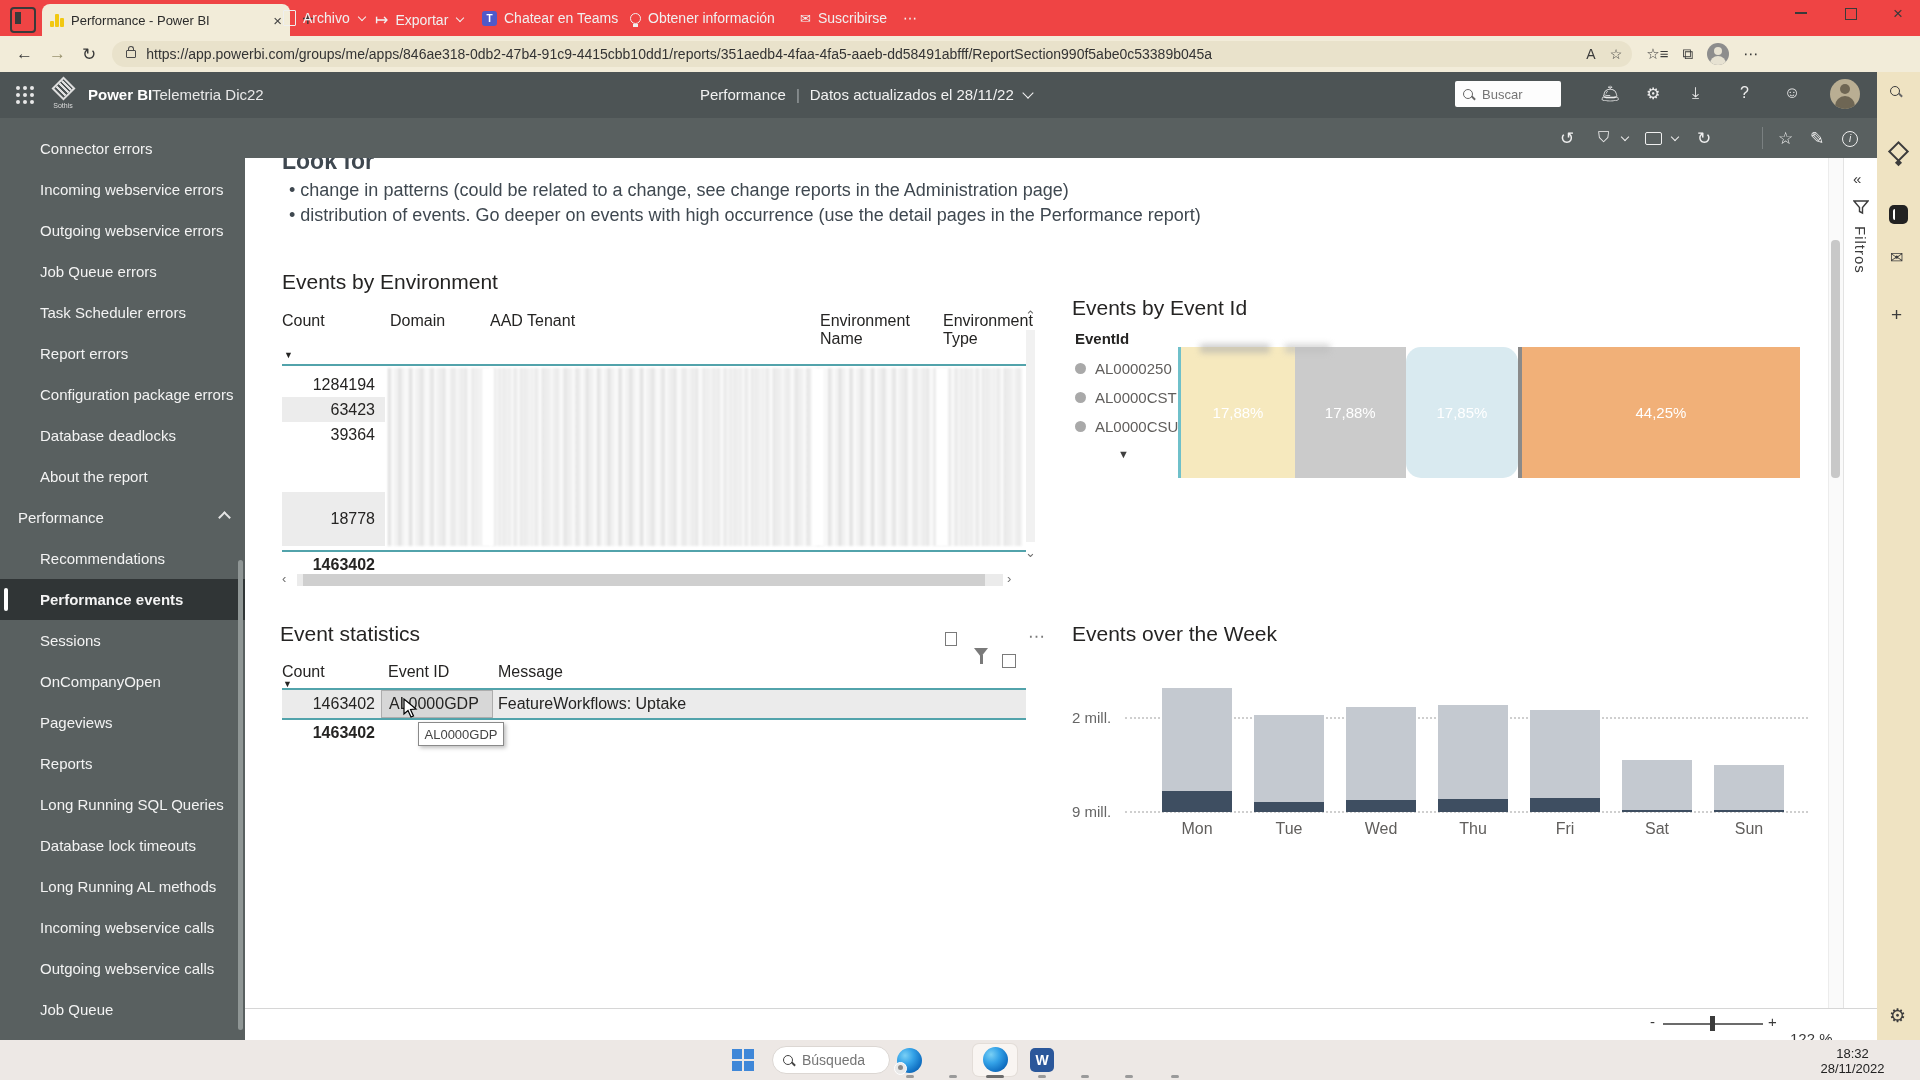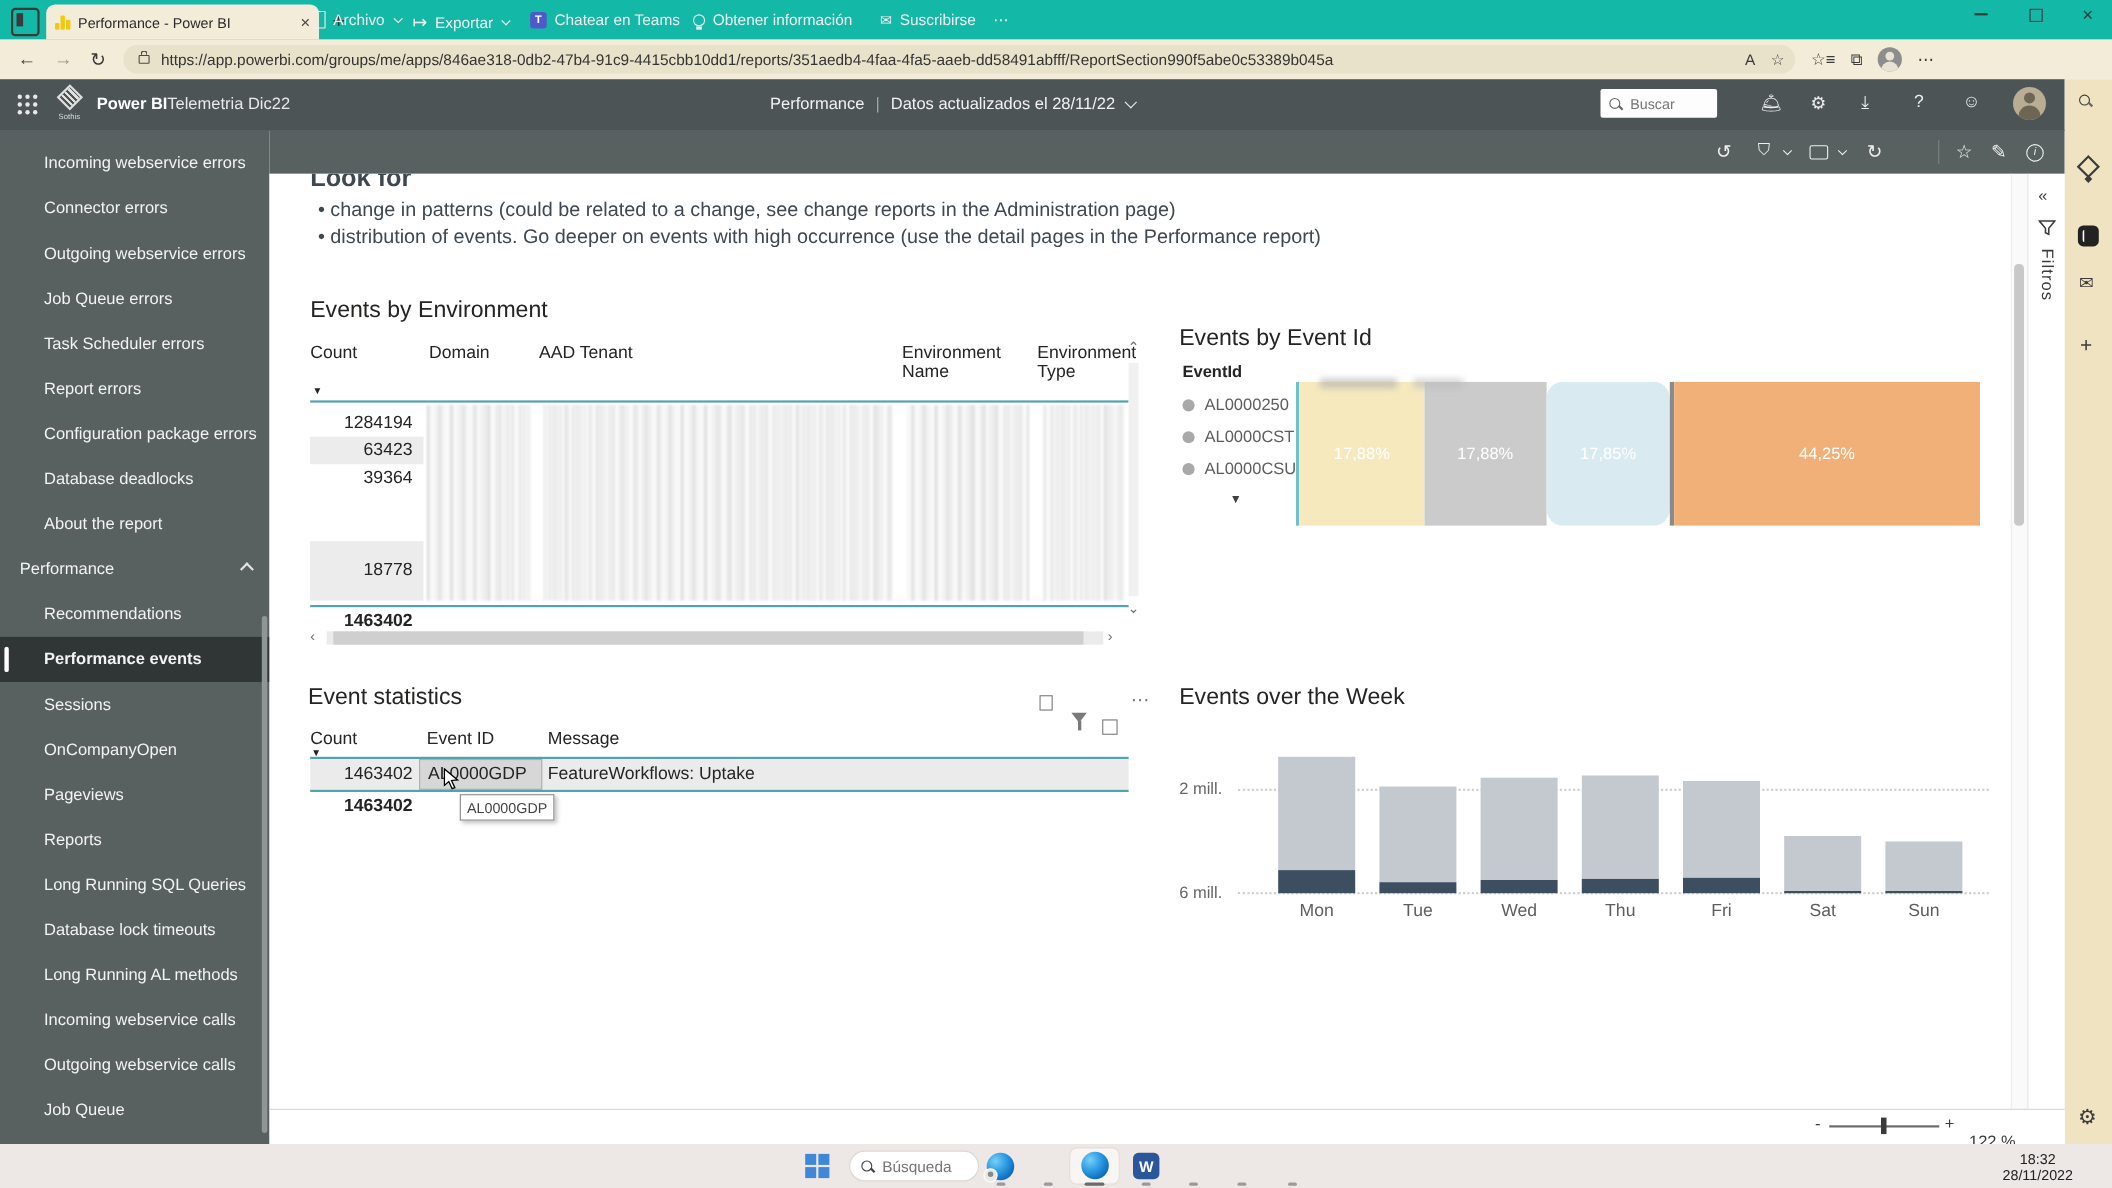--- a/index.html
+++ b/index.html
@@ -1,20 +1,20 @@
 <!DOCTYPE html>
 <html><head>
 <meta charset="utf-8">
 <style>
   html,body{margin:0;padding:0;background:#888;}
   #screen{position:relative;width:1920px;height:1080px;overflow:hidden;
     font-family:"Liberation Sans",sans-serif;background:#fff;color:#252423;}
   .abs{position:absolute;}
   
-  #tabbar{left:0;top:0;width:1920px;height:36px;background:#14b8a6;}
+  #tabbar{left:0;top:0;width:1920px;height:36px;background:#ef4444;}
   #tab-actions{left:10px;top:7px;width:22px;height:22px;border:2px solid #3a3a3a;border-radius:4px;}
   #tab-actions span{position:absolute;left:3px;top:3px;width:6px;height:12px;background:#3a3a3a;}
   #activetab{left:42px;top:4px;width:248px;height:32px;background:#f2ecd9;border-radius:8px 8px 0 0;display:flex;align-items:center;padding:0 8px;box-sizing:border-box;}
   .pbi-favicon{width:14px;height:13px;display:inline-flex;align-items:flex-end;gap:1px;margin-right:7px;}
   .pbi-favicon i{display:block;width:4px;background:#f2c811;border-radius:1px;}
   #tab-title{font-size:13px;color:#2b2b2b;white-space:nowrap;overflow:hidden;flex:1;}
   #tab-close{font-size:15px;color:#444;margin-left:6px;}
   #newtab{left:302px;top:8px;font-size:20px;color:#3a3a3a;}
   #wc-min{left:1795px;top:12px;width:12px;height:2px;background:#3a3a3a;}
   #wc-max{left:1845px;top:8px;width:10px;height:10px;border:1.5px solid #3a3a3a;}
@@ -243,24 +243,24 @@
   <span class="abs tb-right chev" style="left:1672px;top:134px;color:#efefef;width:5px;height:5px;"></span>
   <span class="abs tb-right" style="left:1697px;">↻</span>
   <div class="abs tb-right bubble-ic" style="left:1730px;top:132px;"></div>
   <div class="abs vdiv" style="left:1762px;top:127px;height:22px;"></div>
   <span class="abs tb-right" style="left:1778px;">☆</span>
   <span class="abs tb-right" style="left:1810px;">✎</span>
   <div class="abs tb-right info-ic" style="left:1842px;top:131px;">i</div>
 
   <div class="abs" id="sidebar">
       <div class="sb-item">
+        <div style="display: inline;">Connector errors</div>
+      </div>
+      <div class="sb-item">
         <div style="display: inline;">Incoming webservice errors</div>
-      </div>
-      <div class="sb-item">
-        <div style="display: inline;">Connector errors</div>
       </div>
       <div class="sb-item">
         <div style="display: inline;">Outgoing webservice errors</div>
       </div>
       <div class="sb-item">
         <div style="display: inline;">Job Queue errors</div>
       </div>
       <div class="sb-item">
         <div style="display: inline;">Task Scheduler errors</div>
       </div>
@@ -403,21 +403,21 @@
     </div>
     <div class="abs teal" style="left:37px;top:560px;width:744px;"></div>
     <div class="abs tcell numcol" style="left:37px;top:566px;font-weight:bold;">1463402</div>
     <div class="abs" id="tooltip" style="left:173px;top:564px;width:84px;height:22px;z-index:6;">AL0000GDP</div>
     <svg class="abs cursor-svg" style="left:158px;top:540px;z-index:7;" width="16" height="22" viewBox="0 0 16 22">
       <path d="M1,1 L1,16 L5,12.5 L8,19 L10.5,18 L7.5,11.5 L13,11 Z" fill="#fff" stroke="#000" stroke-width="1.2"></path>
     </svg>
 
     <div class="abs vtitle" style="left:827px;top:464px;">Events over the Week</div>
     <div class="abs axis-lbl" style="left:827px;top:551px;">2 mill.</div>
-    <div class="abs axis-lbl" style="left:827px;top:645px;">6 mill.</div>
+    <div class="abs axis-lbl" style="left:827px;top:645px;">9 mill.</div>
     <div class="abs grid-dotted" style="left:880px;top:559px;width:683px;"></div>
     <div class="abs grid-dotted" style="left:880px;top:653px;width:683px;"></div>
     <div id="week-bars"></div>
   <div class="tcell numcol" style="position: absolute; left: 37px; top: 214px; height: 25px; line-height: 25px;">1284194</div>
       <div class="tcell numcol hl" style="position: absolute; left: 37px; top: 239px; height: 25px; line-height: 25px;">63423</div>
       <div class="tcell numcol" style="position: absolute; left: 37px; top: 264px; height: 25px; line-height: 25px;">39364</div>
       <div class="tcell numcol hl" style="position: absolute; left: 37px; top: 334px; height: 54px; line-height: 54px;">18778</div>
       <div style="position: absolute; left: 917px; top: 530px; width: 70px; height: 103px; background: rgb(196, 201, 208);"></div>
       <div style="position: absolute; left: 917px; top: 633px; width: 70px; height: 21px; background: rgb(62, 78, 97);"></div>
       <div class="day-lbl" style="position: absolute; left: 917px; top: 662px; width: 70px;">Mon</div>

